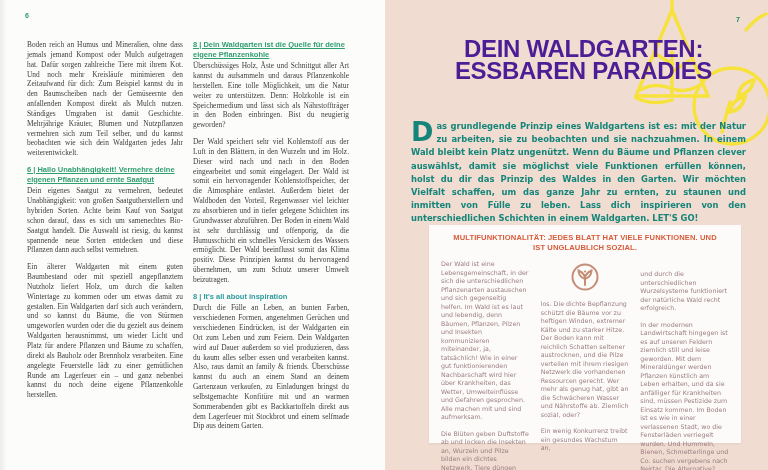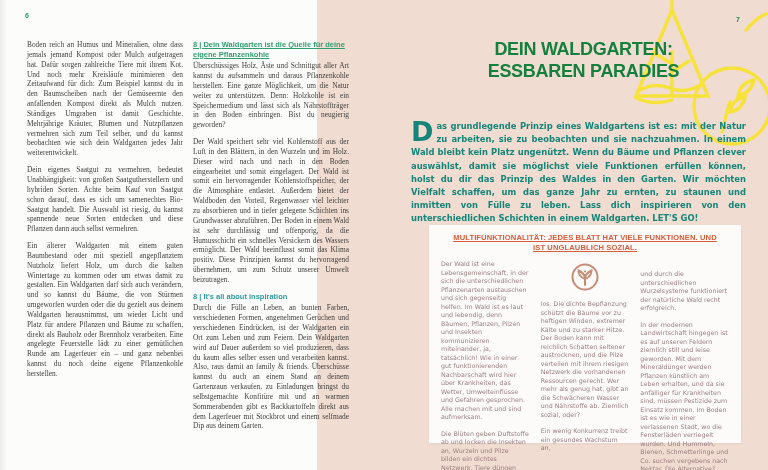--- a/index.html
+++ b/index.html
@@ -2,21 +2,21 @@
 <html><head>
 <meta charset="utf-8">
 <style>
   html,body{margin:0;padding:0;}
   .spread{
     position:relative; width:768px; height:470px; overflow:hidden;
     background:#f1dcd1; font-family:"Liberation Sans", sans-serif;
   }
   
   .page-left{
-    position:absolute; left:0; top:0; width:317px; height:470px;
+    position:absolute; left:0; top:0; width:385px; height:470px;
     background:linear-gradient(90deg,#ececea 0px,#fcfcfa 7px,#fcfcfa 100%);
   }
   .lp-num{
     position:absolute; left:25px; top:12px;
     font:bold 7px "Liberation Sans", sans-serif; color:#2f9e70;
   }
   .lcol{position:absolute; top:40px; width:156px;}
   .lcol1{left:27px;}
   .lcol2{left:193px;}
   .lp-body{
@@ -34,67 +34,67 @@
     position:absolute; left:385px; top:0; width:383px; height:470px;
     background:#f1dcd1;
   }
   .rp-num{
     position:absolute; right:28px; top:16px;
     font:bold 7px "Liberation Sans", sans-serif; color:#1e8a5e;
   }
   .tree-art{position:absolute; right:0; top:0; pointer-events:none;}
   .rp-title{
     position:absolute; left:30px; right:16px; top:38px;
-    text-align:center; font-weight:bold; font-size:18px; line-height:22px;
-    letter-spacing:-0.3px; color:#15803d;
+    text-align:center; font-weight:bold; font-size:24px; line-height:22px;
+    letter-spacing:-0.3px; color:#4c1d95;
     font-family:"Liberation Sans", sans-serif;
   }
   .rp-intro{
     position:absolute; left:26px; right:22px; top:120px;
     font:bold 8.4px/13.2px "DejaVu Sans", sans-serif;
     color:#15857a; text-align:justify;
   }
   .dropcap{
     float:left; font-size:27px; line-height:22px; font-weight:bold;
     margin:1px 3px 0 0; color:#15857a;
   }
   .info-box{
     position:absolute; left:44px; top:225px; width:312px; height:218px;
     background:#fdfbfa; box-sizing:border-box; padding:8px 12px 0 12px;
     box-shadow:0 1px 2px rgba(0,0,0,0.06);
   }
   .info-head{
     font:bold 7.6px/10px "Liberation Sans", sans-serif;
     color:#d85c3a; text-align:center; margin:0 auto 7px auto; width:94%;
     letter-spacing:0.1px;
-    text-decoration:underline;
   }
   .info-cols{display:flex; gap:11px;}
   .icol{width:92px; font:6.3px/8.5px "DejaVu Sans", sans-serif; color:#9b7d80;}
   .icol p{margin:0 0 8px 0;}
   .icol3{padding-top:10px;}
   .seed-icon{display:block; margin:2px auto 8px auto;}
 </style>
 </head>
 <body>
 
 <div class="spread">
 
   <div class="page-left">
     <div class="lp-num">6</div>
 
     <div class="lcol lcol1">
       <p class="lp-body">Boden reich an Humus und Mineralien, ohne dass jemals jemand Kompost oder Mulch aufgetragen hat. Dafür sorgen zahlreiche Tiere mit ihrem Kot. Und noch mehr Kreisläufe minimieren den Zeitaufwand für dich: Zum Beispiel kannst du in den Baumscheiben nach der Gemüseernte den anfallenden Kompost direkt als Mulch nutzen. Ständiges Umgraben ist damit Geschichte. Mehrjährige Kräuter, Blumen und Nutzpflanzen vermehren sich zum Teil selber, und du kannst beobachten wie sich dein Waldgarten jedes Jahr weiterentwickelt.</p>
+      <p class="lp-head green">6 | Hallo Unabhängigkeit! Vermehre deine eigenen Pflanzen und ernte Saatgut</p>
       <p class="lp-body">Dein eigenes Saatgut zu vermehren, bedeutet Unabhängigkeit: von großen Saatgutherstellern und hybriden Sorten. Achte beim Kauf von Saatgut schon darauf, dass es sich um samenechtes Bio-Saatgut handelt. Die Auswahl ist riesig, du kannst spannende neue Sorten entdecken und diese Pflanzen dann auch selbst vermehren.</p>
       <p class="lp-body">Ein älterer Waldgarten mit einem guten Baumbestand oder mit speziell angepflanztem Nutzholz liefert Holz, um durch die kalten Wintertage zu kommen oder um etwas damit zu gestalten. Ein Waldgarten darf sich auch verändern, und so kannst du Bäume, die von Stürmen umgeworfen wurden oder die du gezielt aus deinem Waldgarten herausnimmst, um wieder Licht und Platz für andere Pflanzen und Bäume zu schaffen, direkt als Bauholz oder Brennholz verarbeiten. Eine angelegte Feuerstelle lädt zu einer gemütlichen Runde am Lagerfeuer ein – und ganz nebenbei kannst du noch deine eigene Pflanzenkohle herstellen.</p>
     </div>
 
     <div class="lcol lcol2">
       <p class="lp-head green">8 | Dein Waldgarten ist die Quelle für deine eigene Pflanzenkohle</p>
-      <p class="lp-body">Überschüssiges Holz, Äste und Schnittgut aller Art kannst du aufsammeln und daraus Pflanzenkohle herstellen. Eine ganze Möglichkeit, um die Natur weiter zu unterstützen. Denn: Holzkohle ist ein Speichermedium und lässt sich als Nährstoffträger in den Boden einbringen. Bist du neugierig geworden?</p>
+      <p class="lp-body">Überschüssiges Holz, Äste und Schnittgut aller Art kannst du aufsammeln und daraus Pflanzenkohle herstellen. Eine tolle Möglichkeit, um die Natur weiter zu unterstützen. Denn: Holzkohle ist ein Speichermedium und lässt sich als Nährstoffträger in den Boden einbringen. Bist du neugierig geworden?</p>
       <p class="lp-body">Der Wald speichert sehr viel Kohlenstoff aus der Luft in den Blättern, in den Wurzeln und im Holz. Dieser wird nach und nach in den Boden eingearbeitet und somit eingelagert. Der Wald ist somit ein hervorragender Kohlenstoffspeicher, der die Atmosphäre entlastet. Außerdem bietet der Waldboden den Vorteil, Regenwasser viel leichter zu absorbieren und in tiefer gelegene Schichten ins Grundwasser abzuführen. Der Boden in einem Wald ist sehr durchlässig und offenporig, da die Humusschicht ein schnelles Versickern des Wassers ermöglicht. Der Wald beeinflusst somit das Klima positiv. Diese Prinzipien kannst du hervorragend übernehmen, um zum Schutz unserer Umwelt beizutragen.</p>
       <p class="lp-head teal">8 | It's all about inspiration</p>
       <p class="lp-body">Durch die Fülle an Leben, an bunten Farben, verschiedenen Formen, angenehmen Gerüchen und verschiedenen Eindrücken, ist der Waldgarten ein Ort zum Leben und zum Feiern. Dein Waldgarten wird auf Dauer außerdem so viel produzieren, dass du kaum alles selber essen und verarbeiten kannst. Also, raus damit an family &amp; friends. Überschüsse kannst du auch an einem Stand an deinem Gartenzaun verkaufen, zu Einladungen bringst du selbstgemachte Konfitüre mit und an warmen Sommerabenden gibt es Backkartoffeln direkt aus dem Lagerfeuer mit Stockbrot und einem selfmade Dip aus deinem Garten.</p>
     </div>
   </div>
 
   <div class="page-right">
 
     <svg class="tree-art" width="172" height="152" viewBox="0 0 172 152" fill="none">
       <g stroke="#f6e23a" stroke-width="3.4" stroke-linecap="round" fill="none">

